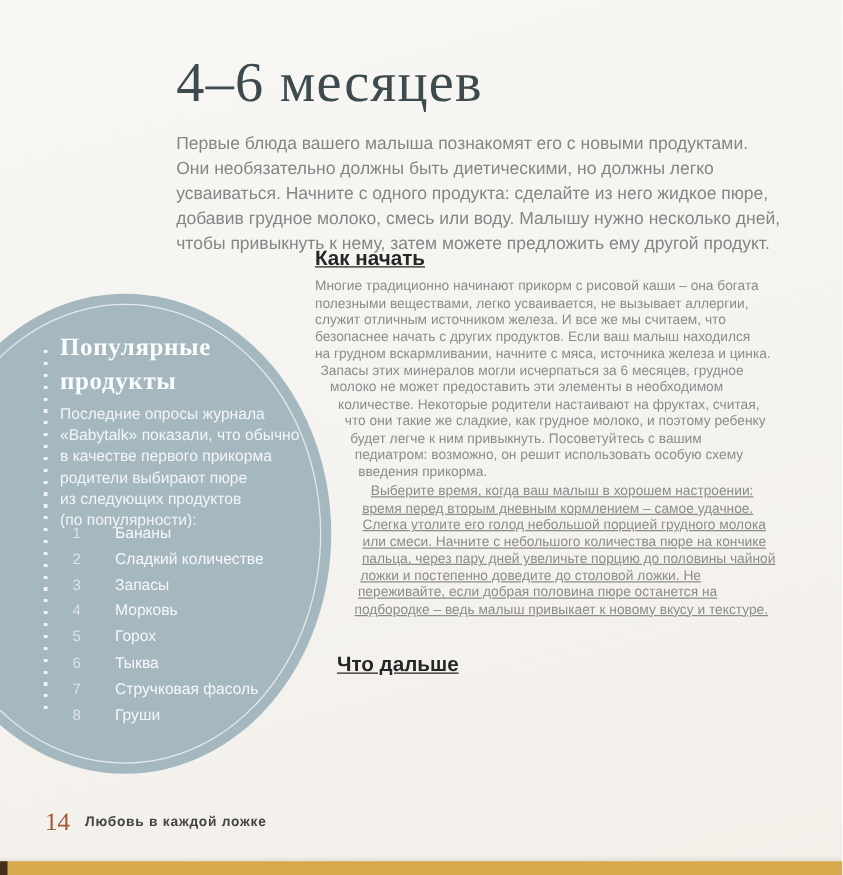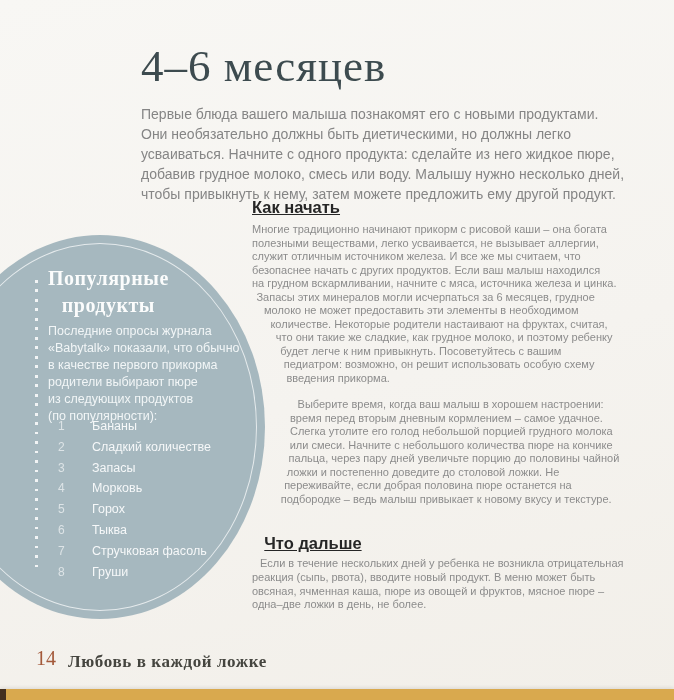--- a/index.html
+++ b/index.html
@@ -13,21 +13,21 @@
     position:absolute;left:-65px;top:235px;width:330px;height:384px;
     border-radius:50%;background:#a6b8bf;
   }
   .circle-ring{
     position:absolute;inset:8px;border:1.5px solid rgba(255,255,255,.7);
     border-radius:50%;
   }
   .pop-heading{
     position:absolute;left:113px;top:30px;
     font-family:"Liberation Serif",serif;font-weight:bold;font-size:20px;
-    line-height:27px;color:#fbfcfc;letter-spacing:.5px;white-space:pre-line;text-align:center;
+    line-height:27px;color:#fbfcfc;letter-spacing:.5px;white-space:pre-line;
   }
   .pop-intro{
     position:absolute;left:113px;top:88px;font-size:12.5px;line-height:17px;
     color:#f2f6f7;white-space:pre-line;
   }
   .pop-list{position:absolute;left:123px;top:184px;}
   .pop-row{display:flex;height:20.8px;align-items:flex-start;}
   .pop-rank{width:14px;font-size:12px;color:rgba(255,255,255,.62);}
   .pop-label{margin-left:20px;font-size:12.5px;color:#f6f8f9;white-space:nowrap;}
   .dotted-line{
@@ -54,30 +54,30 @@
   }
   .col h2.second{margin:28px 0 4px 0;}
   .float-shape{
     float:left;width:60px;height:318px;
     shape-outside:ellipse(190px 215px at -152px 203px);
   }
   .body-text{
     font-size:11px;line-height:13.5px;color:#8c8c8c;white-space:pre-line;
     margin:0;
   }
-  .body-text.p2{margin-top:13px;text-indent:8px;}
+  .body-text.p2{margin-top:2px;text-indent:8px;text-decoration:underline;}
   .body-text.p3{text-indent:8px;line-height:13.8px;}
   
   .page-number{
     position:absolute;left:36px;top:647px;
     font-family:"Liberation Serif",serif;font-size:20px;color:#a3593a;
   }
   .book-title{
     position:absolute;left:68px;top:652px;
-    font-family:Liberation Serif, serif;font-weight:bold;font-size:17px;
+    font-family:Liberation Sans, sans-serif;font-weight:bold;font-size:11px;
     color:#45453f;letter-spacing:.6px;
   }
   .gold-band{
     position:absolute;left:0;bottom:0;width:674px;height:11px;
     background:#d9a94e;box-shadow:0 -2px 3px rgba(0,0,0,.07);
   }
   .gold-band-dark{
     position:absolute;left:0;bottom:0;width:6px;height:11px;background:#45301f;
   }
 </style>
@@ -158,24 +158,20 @@
 введения прикорма.</p>
     <p class="body-text p2">Выберите время, когда ваш малыш в хорошем настроении:
 время перед вторым дневным кормлением – самое удачное.
 Слегка утолите его голод небольшой порцией грудного молока
 или смеси. Начните с небольшого количества пюре на кончике
 пальца, через пару дней увеличьте порцию до половины чайной
 ложки и постепенно доведите до столовой ложки. Не
 переживайте, если добрая половина пюре останется на
 подбородке – ведь малыш привыкает к новому вкусу и текстуре.</p>
     <h2 class="second">Что дальше</h2>
-    <p class="body-text p3">Если в течение нескольких дней у ребенка не возникла отрицательная
-реакция (сыпь, рвота), вводите новый продукт. В меню может быть
-овсяная, ячменная каша, пюре из овощей и фруктов, мясное пюре –
-одна–две ложки в день, не более.</p>
   </div>
 
   <div class="page-number">14</div>
   <div class="book-title">Любовь в каждой ложке</div>
   <div class="gold-band"></div>
   <div class="gold-band-dark"></div>
 
 </div>
 
 </body></html>

